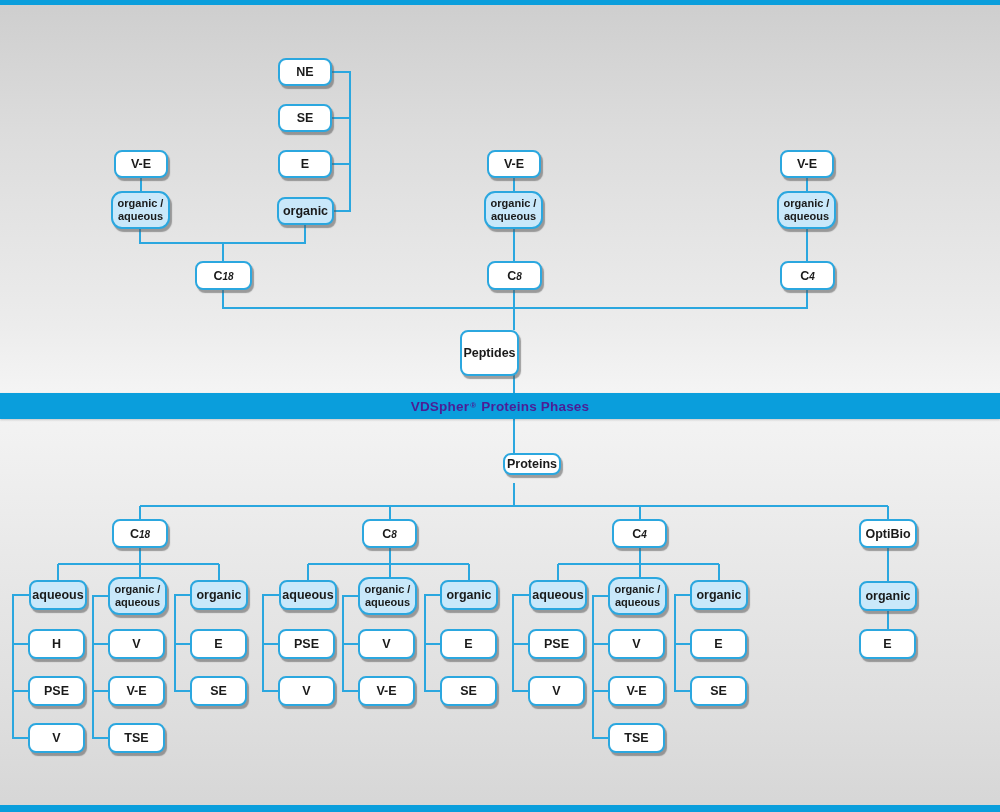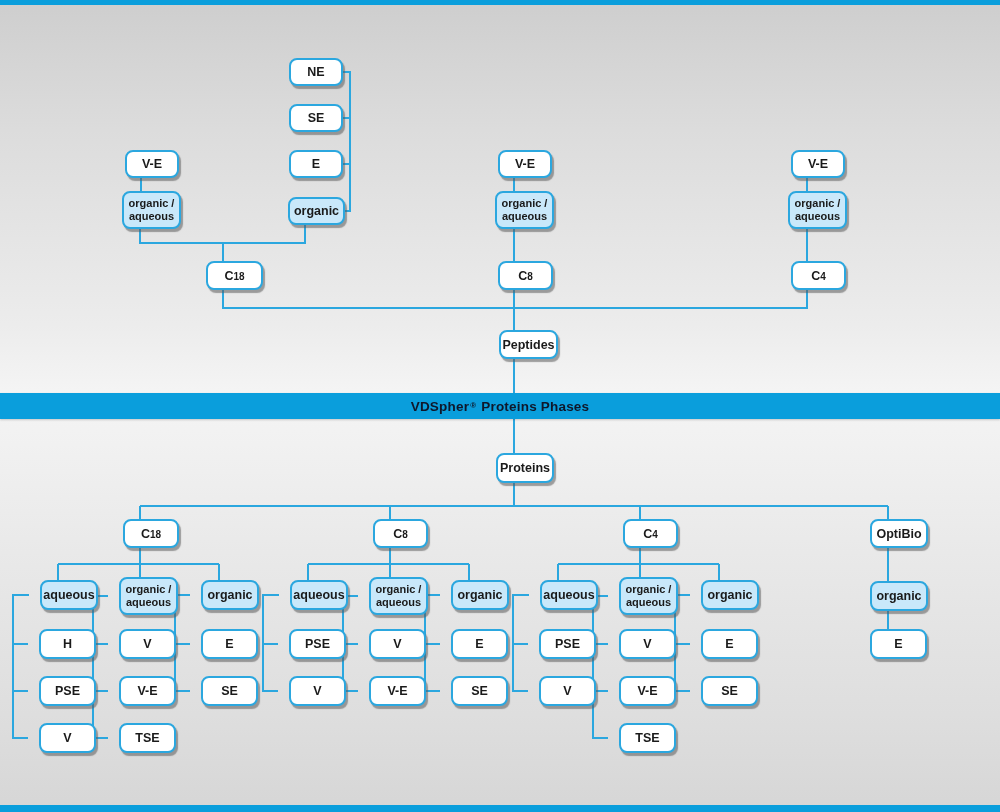--- a/index.html
+++ b/index.html
@@ -7,36 +7,36 @@
     position:relative; width:1000px; height:812px; overflow:hidden;
     font-family:"Liberation Sans", sans-serif;
     background:linear-gradient(180deg,#cecece 0%,#dcdcdc 16%,#ececec 40%,#f4f4f4 48%,#f2f2f2 53%,#e9e9e9 68%,#dedede 88%,#d6d6d6 100%);
   }
   .accent-bar { position:absolute; left:0; width:1000px; background:#0A9EDC; }
   .accent-bar.top { top:0; height:5px; }
   .accent-bar.bottom { bottom:0; height:7px; }
   svg.wires { position:absolute; left:0; top:0; }
   .banner {
     position:absolute; left:0; top:393px; width:1000px; height:26px;
-    background:#0A9EDC; color:#0f172a; font-weight:bold; font-size:13.5px;
+    background:#0A9EDC; color:#4c1d95; font-weight:bold; font-size:13.5px;
     display:flex; align-items:center; justify-content:center; letter-spacing:.2px;
     box-shadow:0 1px 2px rgba(0,0,0,.18);
   }
   .banner sup { font-size:8px; line-height:0; margin-left:1px; }
   .banner .sfx { margin-left:5px; }
   .node {
     position:absolute; box-sizing:border-box;
     background:#ffffff; border:2px solid #2BA7DF; border-radius:8px;
     box-shadow:2px 3px 1px rgba(90,90,90,.55);
     display:flex; align-items:center; justify-content:center;
-    font-weight:bold; font-size:12.5px; color:#1a1a1a; text-align:center;margin-left:11px;
+    font-weight:bold; font-size:12.5px; color:#1a1a1a; text-align:center;
   }
   .node.hl { background:#C9E8FA; }
-  .node.two { flex-direction:column; font-size:11px; line-height:1.2; }
-  .node .num { font-size:10px; }
+  .node.two { flex-direction:column; font-size:11px; line-height:1.2;border-radius:11px; }
+  .node .num { font-size:10px;font-style:italic; }
 </style>
 </head>
 <body>
 
 <div class="stage">
 
   <div class="accent-bar top"></div>
   <div class="accent-bar bottom"></div>
 
   <svg class="wires" width="1000" height="812" viewBox="0 0 1000 812">
@@ -78,29 +78,29 @@
 
   <div class="node" style="left:780px;top:150px;width:54px;height:28px">V-E</div>
   <div class="node hl two" style="left:777px;top:191px;width:59px;height:38px">
     <span>organic /</span>
     <span>aqueous</span>
   </div>
   <div class="node" style="left:780px;top:261px;width:55px;height:29px">
     <span class="phase"><span>C</span><span class="num">4</span></span>
   </div>
 
-  <div class="node" style="left:488px;top:330px;width:59px;height:29px">Peptides</div>
+  <div class="node" style="left:460px;top:330px;width:59px;height:46px">Peptides</div>
 
   <div class="banner">
     <span>VDSpher</span>
       <sup>®</sup>
       <span class="sfx">Proteins Phases</span>
   </div>
 
-  <div class="node" style="left:485px;top:453px;width:58px;height:30px">Proteins</div>
+  <div class="node" style="left:503px;top:453px;width:58px;height:22px">Proteins</div>
 
   <div class="node" style="left:112px;top:519px;width:56px;height:29px">
     <span class="phase"><span>C</span><span class="num">18</span></span>
   </div>
   <div class="node" style="left:362px;top:519px;width:55px;height:29px">
     <span class="phase"><span>C</span><span class="num">8</span></span>
   </div>
   <div class="node" style="left:612px;top:519px;width:55px;height:29px">
     <span class="phase"><span>C</span><span class="num">4</span></span>
   </div>

